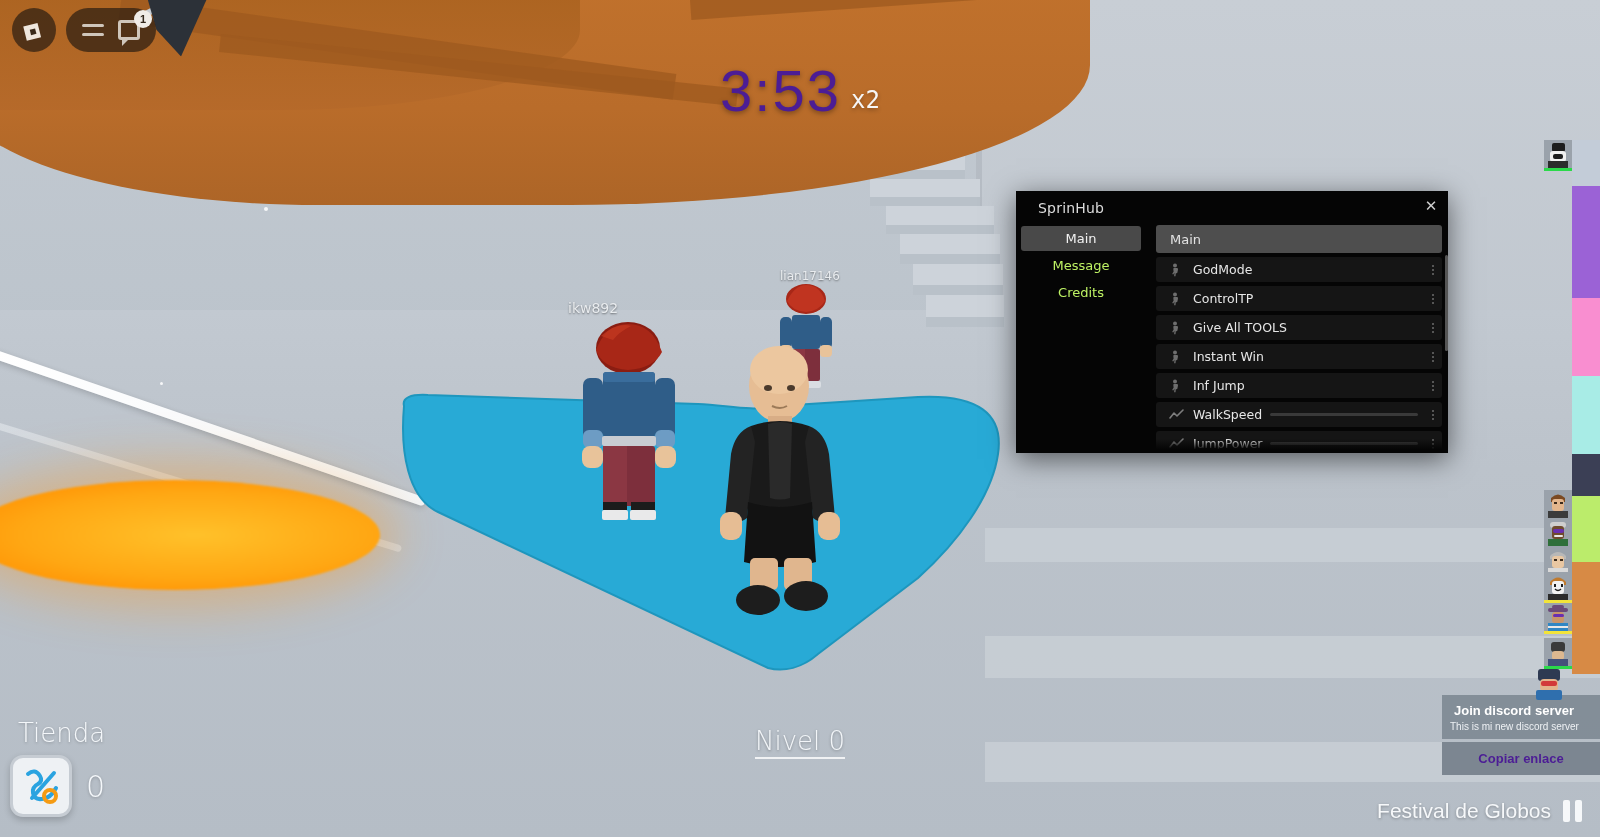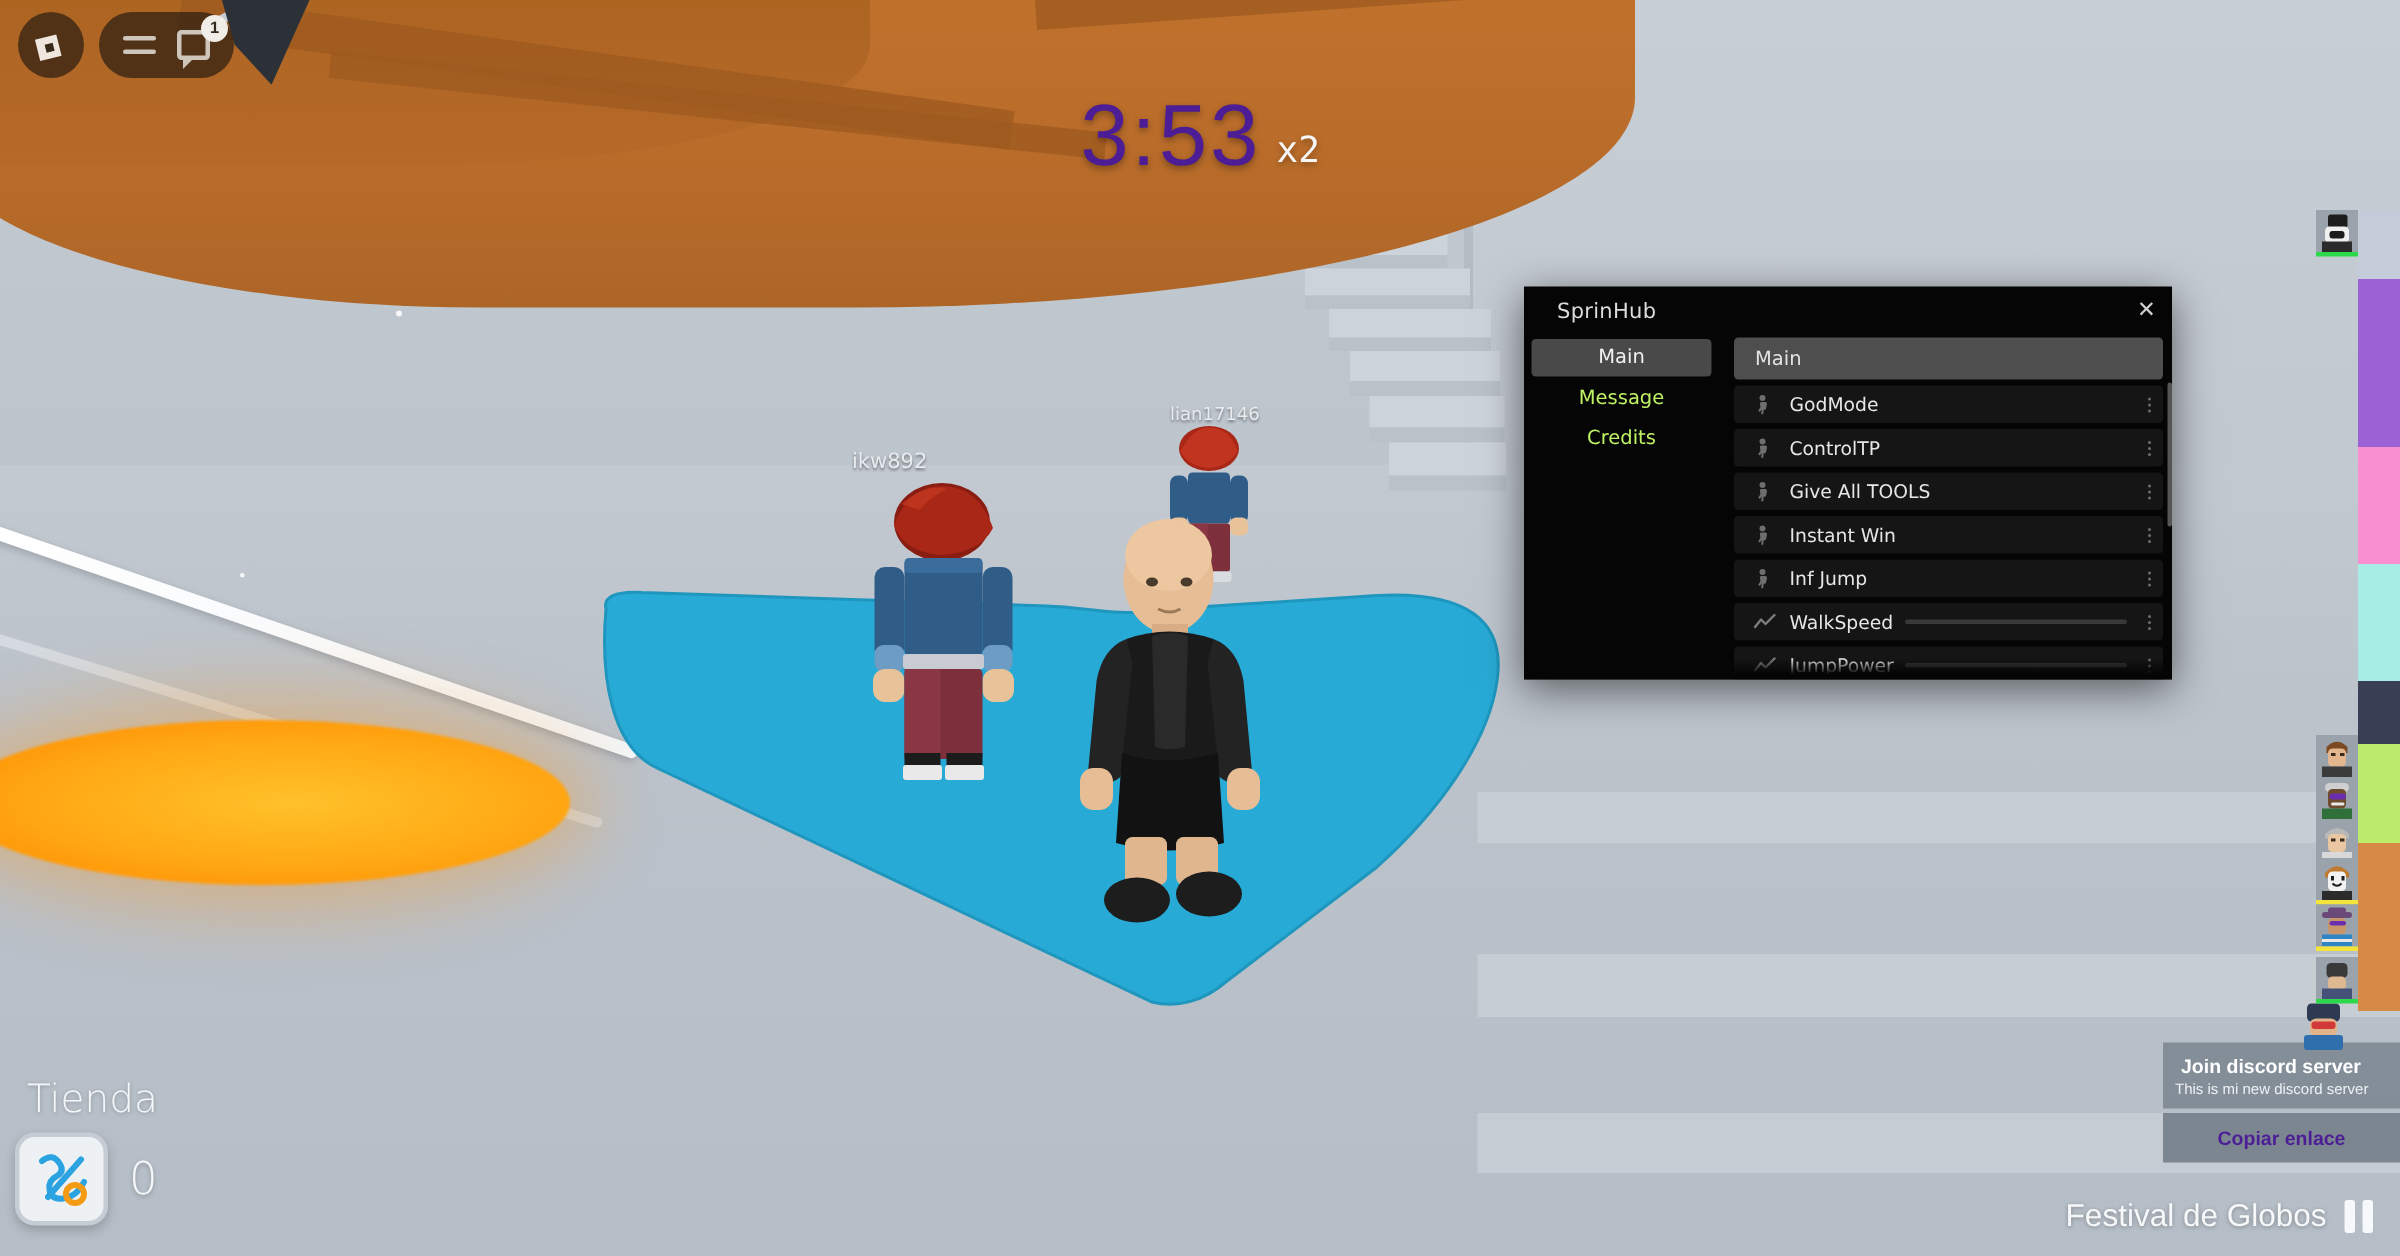--- a/index.html
+++ b/index.html
@@ -437,20 +437,23 @@
       </span>
       <span class="badge">1</span>
     </div>
   </div>
 
   <div class="timer-wrap">
     <div class="timer">3:53</div>
     <div class="timer-mult">x2</div>
   </div>
 
+  <div class="nivel">
+    <span>Nivel 0</span>
+  </div>
 
   <div class="tienda-label">Tienda</div>
   <div class="tienda-row">
     <div class="tienda-btn">
       <svg width="42" height="42" viewBox="0 0 42 42">
         <path d="M8,9 q7,-6 12,2 q3,5 -2,8 q-6,3 -5,9 q1,7 9,6 q9,-1 14,-11" stroke="#2aa3e0" stroke-width="4" fill="none" stroke-linecap="round"></path>
         <path d="M34,8 L12,33" stroke="#2aa3e0" stroke-width="4" fill="none" stroke-linecap="round"></path>
         <circle cx="30" cy="31" r="6" stroke="#f59b13" stroke-width="4" fill="none"></circle>
       </svg>
     </div>

